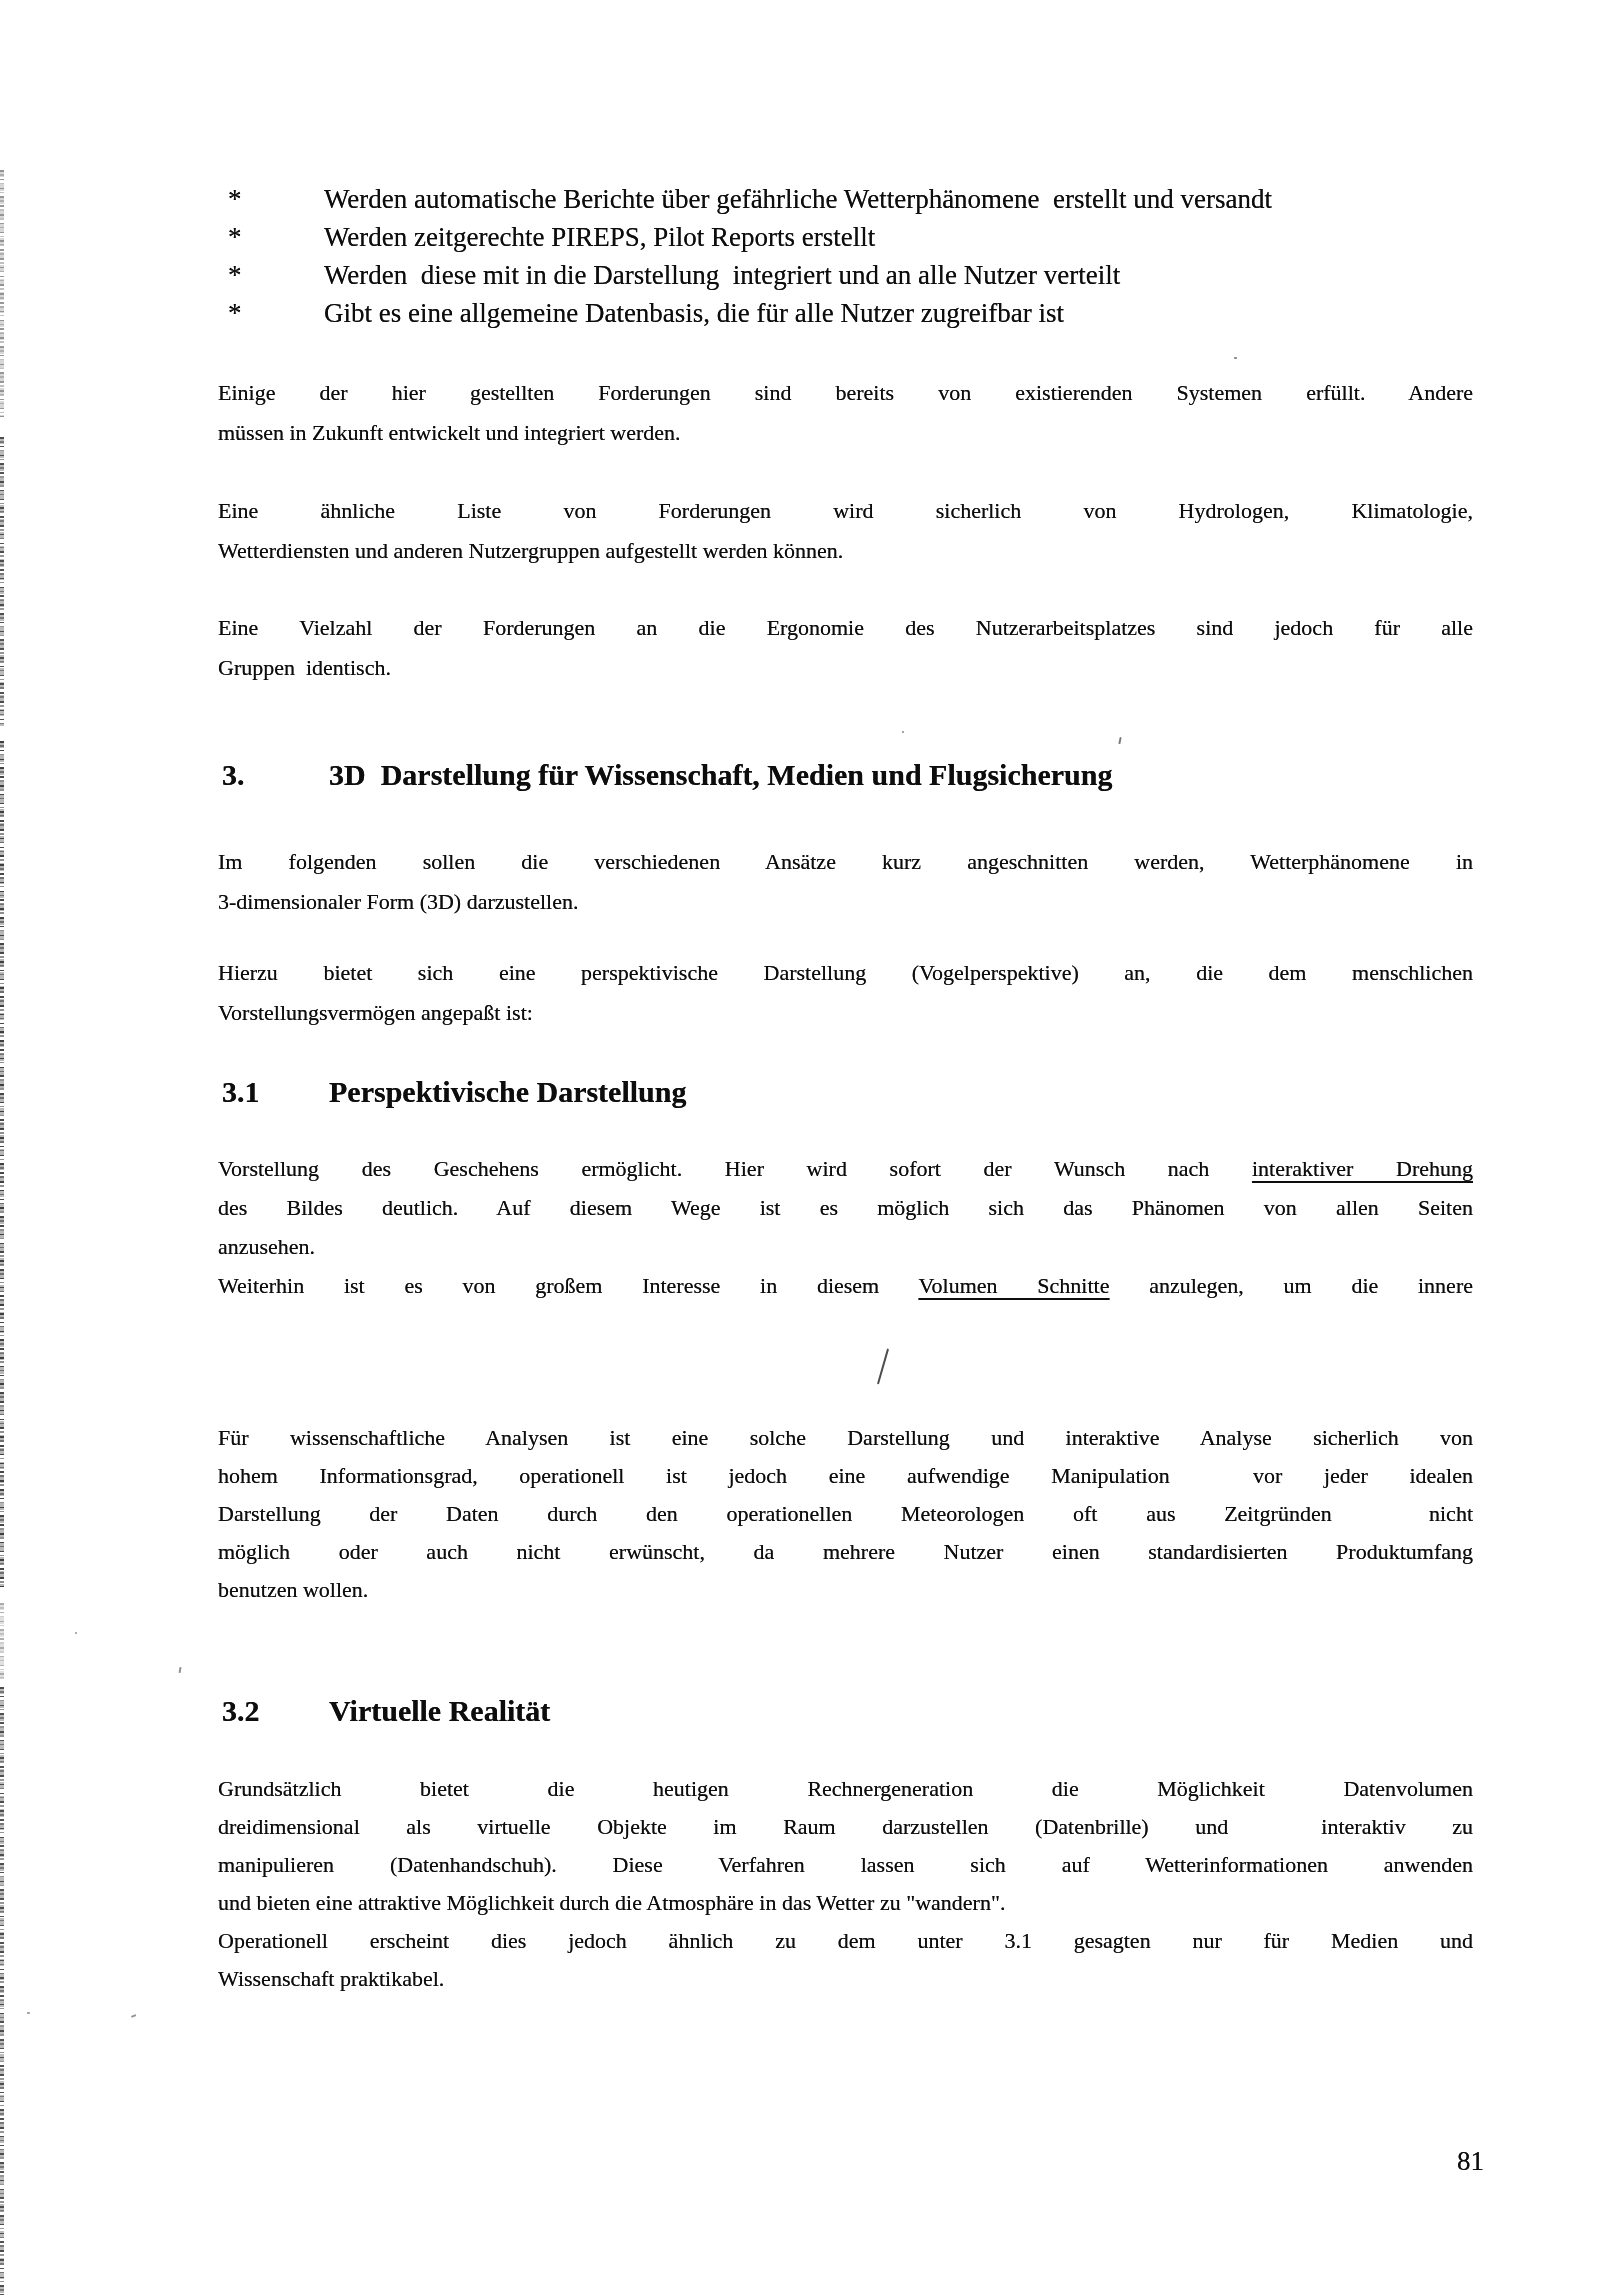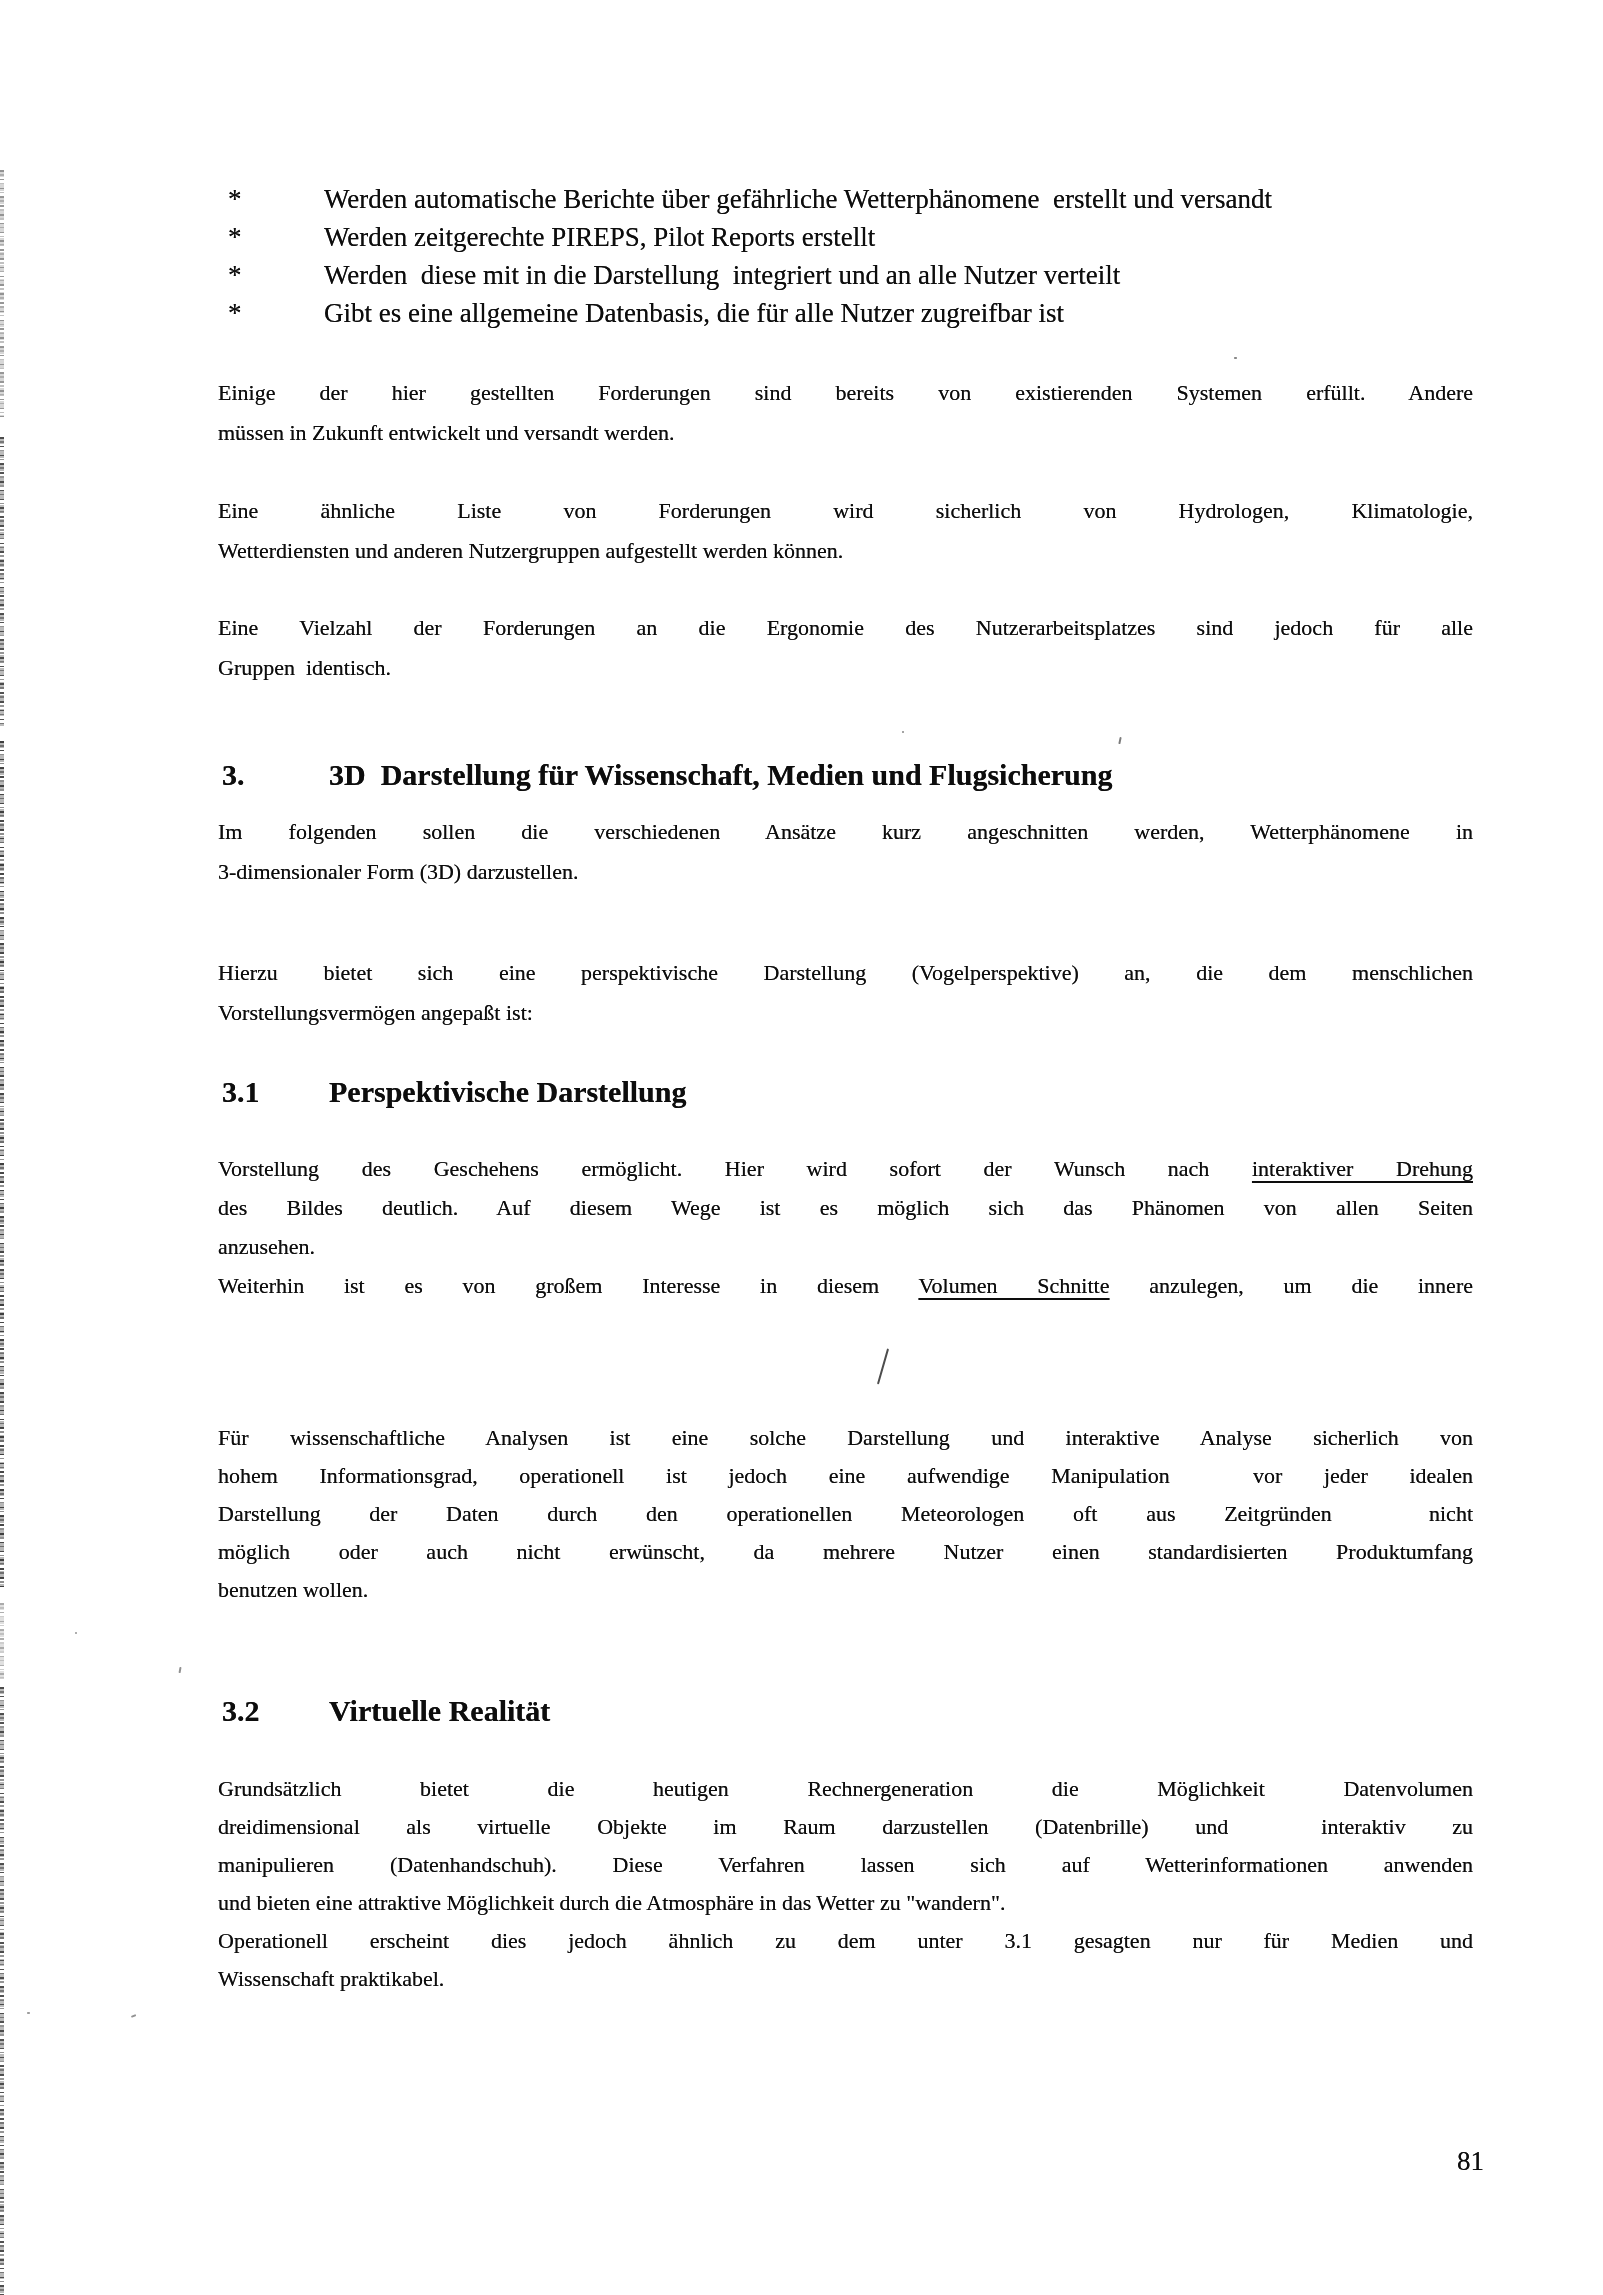--- a/index.html
+++ b/index.html
@@ -170,39 +170,39 @@
       <span class="btext">Werden&nbsp; diese mit in die Darstellung&nbsp; integriert und an alle Nutzer verteilt</span>
     </div>
     <div class="brow">
       <span class="bmark">*</span>
       <span class="btext">Gibt es eine allgemeine Datenbasis, die für alle Nutzer zugreifbar ist</span>
     </div>
   </div>
 
   <div class="para lh50" style="top:373px">
     <div class="pl">Einige der hier gestellten Forderungen sind bereits von existierenden Systemen erfüllt. Andere</div>
-    <div class="pl last">müssen in Zukunft entwickelt und versandt werden.</div>
+    <div class="pl last">müssen in Zukunft entwickelt und integriert werden.</div>
   </div>
 
   <div class="para lh50" style="top:491px">
     <div class="pl">Eine ähnliche Liste von Forderungen wird sicherlich von Hydrologen, Klimatologie,</div>
     <div class="pl last">Wetterdiensten und anderen Nutzergruppen aufgestellt werden können.</div>
   </div>
 
   <div class="para lh50" style="top:608px">
     <div class="pl">Eine Vielzahl der Forderungen an die Ergonomie des Nutzerarbeitsplatzes sind jedoch für alle</div>
     <div class="pl last">Gruppen&nbsp; identisch.</div>
   </div>
 
   <div class="heading" style="top:754px">
     <span class="hnum">3.</span>
     <span class="htitle">3D&nbsp; Darstellung für Wissenschaft, Medien und Flugsicherung</span>
   </div>
 
-  <div class="para lh50" style="top:812px">
+  <div class="para lh50" style="top:842px">
     <div class="pl">Im folgenden sollen die verschiedenen Ansätze kurz angeschnitten werden, Wetterphänomene in</div>
     <div class="pl last">3-dimensionaler Form (3D) darzustellen.</div>
   </div>
 
   <div class="para lh50" style="top:953px">
     <div class="pl">Hierzu bietet sich eine perspektivische Darstellung (Vogelperspektive) an, die dem menschlichen</div>
     <div class="pl last">Vorstellungsvermögen angepaßt ist:</div>
   </div>
 
   <div class="heading" style="top:1071px">

